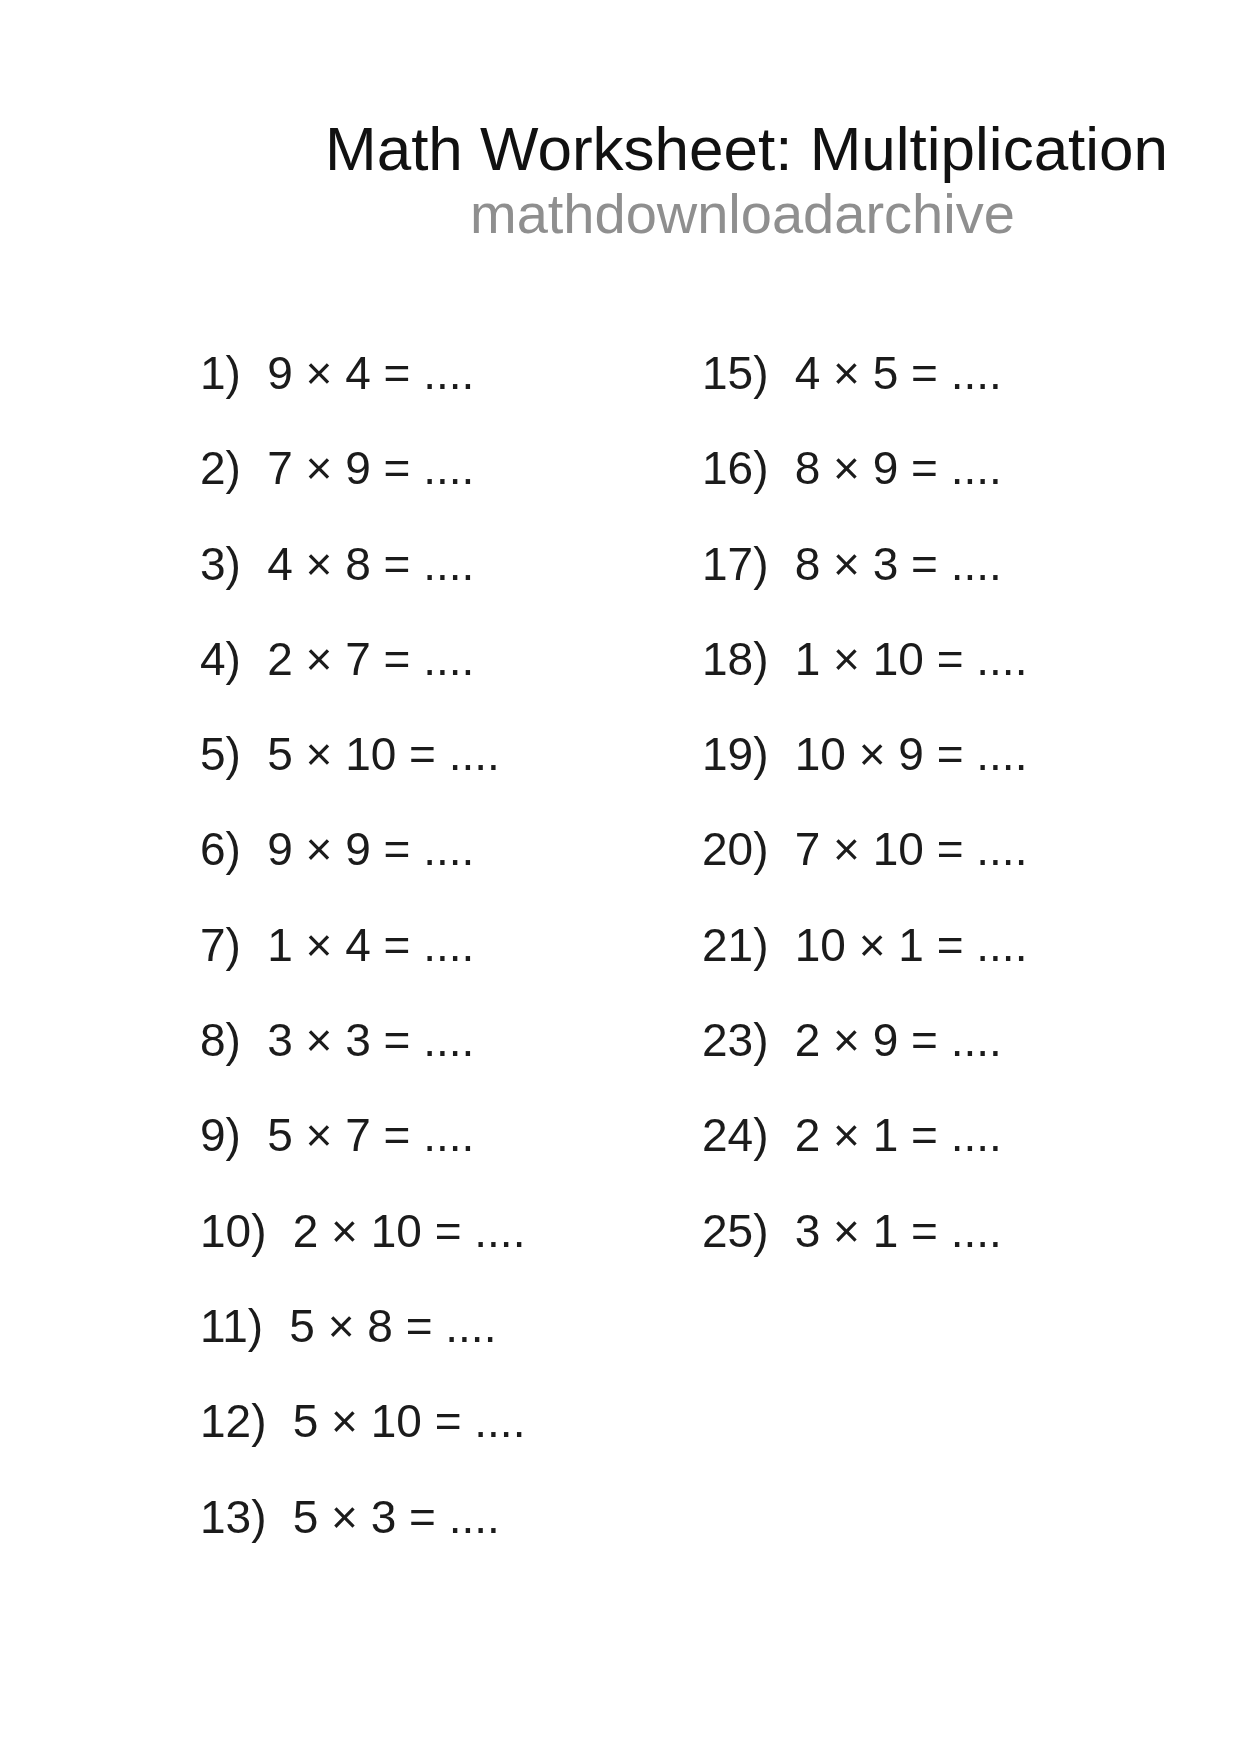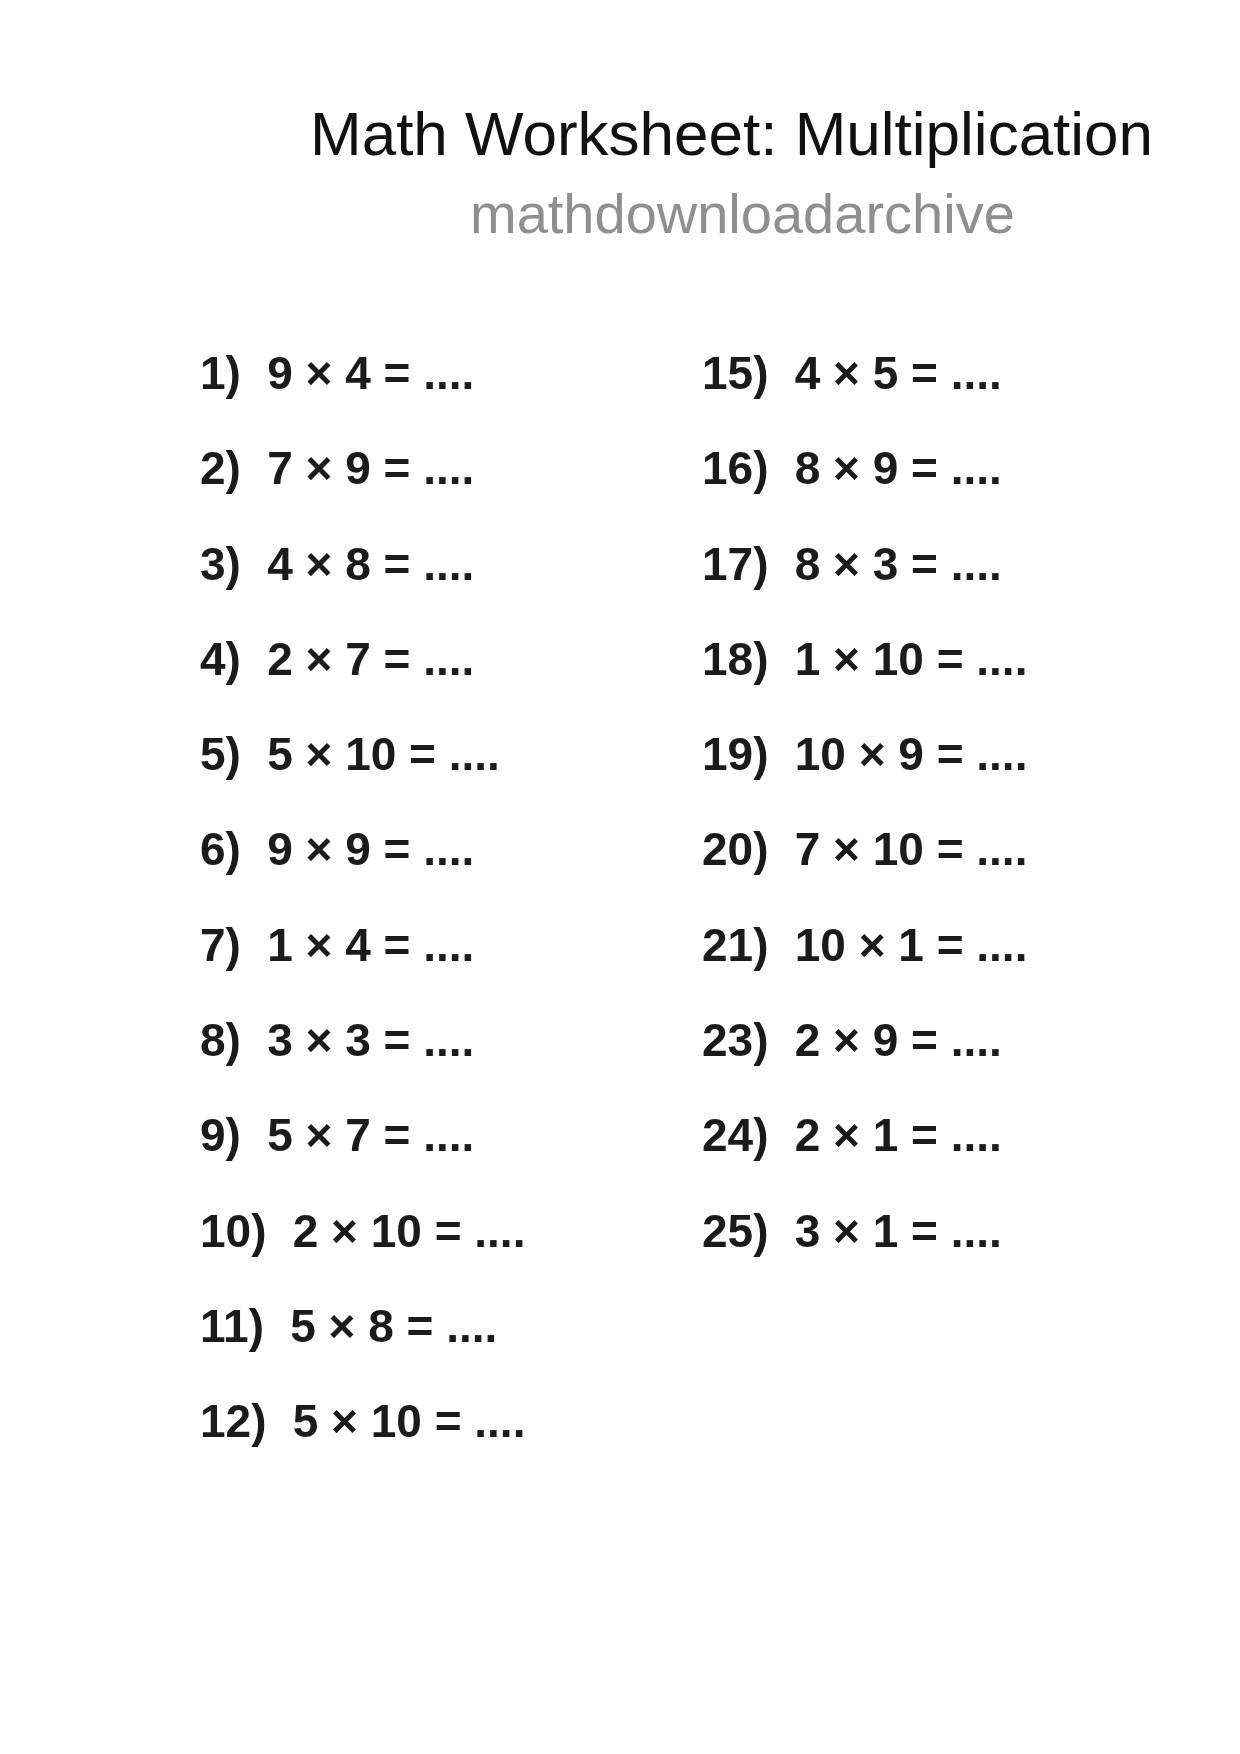--- a/index.html
+++ b/index.html
@@ -36,43 +36,44 @@
   .column {
     position: absolute;
     top: 326px;
     font-size: 46px;
     line-height: 95.3px;
     color: var(--problem-color, #1b1b1b);
     white-space: nowrap;
   }
   .column-left  { left: 200px; }
   .column-right { left: 702px; }
-  .row { height: 95.3px; font-weight: bold; }
+  .row { height: 95.3px; }
   .num { display: inline-block; margin-right: 0.57em; }
 </style>
 </head>
 <body>
 
 <div class="page" style="--bg: #ffffff; --title-color: #111111; --subtitle-color: #8f8f8f; --problem-color: #1b1b1b;">
-  <h1 class="title" style="margin:0; font-weight:normal;">Math Worksheet: Multiplication</h1>
+  <h1 class="title" style="margin:15px; font-weight:normal;">Math Worksheet: Multiplication</h1>
   <div class="subtitle">mathdownloadarchive</div>
 
   <div class="column column-left" id="col-left">
       <div class="row"><span class="num">1)</span><span class="expr">9 × 4 = ....</span></div>
       <div class="row"><span class="num">2)</span><span class="expr">7 × 9 = ....</span></div>
       <div class="row"><span class="num">3)</span><span class="expr">4 × 8 = ....</span></div>
       <div class="row"><span class="num">4)</span><span class="expr">2 × 7 = ....</span></div>
       <div class="row"><span class="num">5)</span><span class="expr">5 × 10 = ....</span></div>
       <div class="row"><span class="num">6)</span><span class="expr">9 × 9 = ....</span></div>
       <div class="row"><span class="num">7)</span><span class="expr">1 × 4 = ....</span></div>
       <div class="row"><span class="num">8)</span><span class="expr">3 × 3 = ....</span></div>
       <div class="row"><span class="num">9)</span><span class="expr">5 × 7 = ....</span></div>
       <div class="row"><span class="num">10)</span><span class="expr">2 × 10 = ....</span></div>
       <div class="row"><span class="num">11)</span><span class="expr">5 × 8 = ....</span></div>
       <div class="row"><span class="num">12)</span><span class="expr">5 × 10 = ....</span></div>
+      <div class="row"><span class="num">13)</span><span class="expr">5 × 3 = ....</span></div>
     </div>
   <div class="column column-right" id="col-right">
       <div class="row"><span class="num">15)</span><span class="expr">4 × 5 = ....</span></div>
       <div class="row"><span class="num">16)</span><span class="expr">8 × 9 = ....</span></div>
       <div class="row"><span class="num">17)</span><span class="expr">8 × 3 = ....</span></div>
       <div class="row"><span class="num">18)</span><span class="expr">1 × 10 = ....</span></div>
       <div class="row"><span class="num">19)</span><span class="expr">10 × 9 = ....</span></div>
       <div class="row"><span class="num">20)</span><span class="expr">7 × 10 = ....</span></div>
       <div class="row"><span class="num">21)</span><span class="expr">10 × 1 = ....</span></div>
       <div class="row"><span class="num">23)</span><span class="expr">2 × 9 = ....</span></div>

